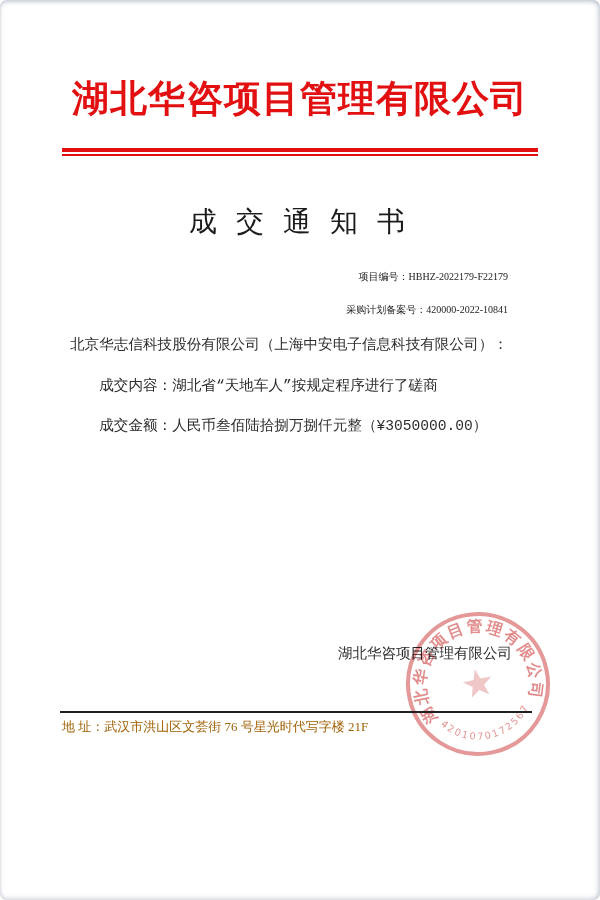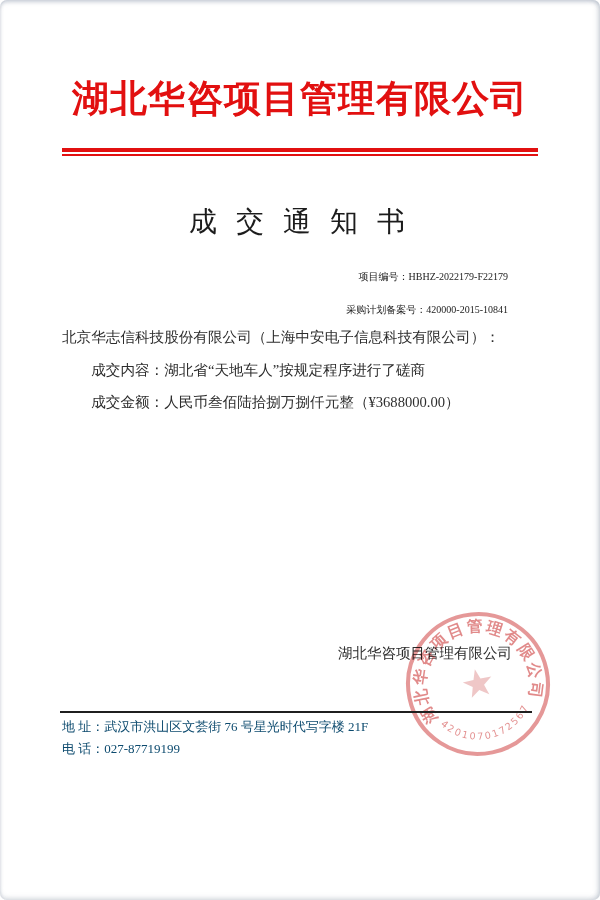--- a/index.html
+++ b/index.html
@@ -48,21 +48,21 @@
     font-size: 10px; color: #222;
     line-height: 33px;
     white-space: nowrap;
   }
   .body-text {
     position: absolute; top: 321px; left: 62px; width: 478px;
     font-size: 14.6px; color: #2d2d2d;
     line-height: 32.6px;
     text-align: justify;
   }
-  .body-text p { margin: 0; }
+  .body-text p { margin: 8px; font-family: Liberation Mono, monospace; }
   .body-text p.indent { text-indent: 2em; }
   .signature {
     position: absolute; top: 643px; right: 88px;
     text-align: center;
     font-size: 14.5px; color: #2d2d2d;
     line-height: 20px;
   }
   .signature .sig-date { margin-top: 16px; letter-spacing: 1px; }
   .seal {
     position: absolute; left: 402px; top: 608px;
@@ -70,45 +70,45 @@
     mix-blend-mode: multiply;
     opacity: 0.88;
     pointer-events: none;
   }
   .footer-rule {
     position: absolute; top: 711px; left: 60px; width: 472px;
     border-top: 2px solid #1f1f1f;
   }
   .footer {
     position: absolute; top: 716px; left: 62px;
-    font-size: 13px; color: #0c4a6e;
+    font-size: 13px; color: #a16207;
     line-height: 22px;
     white-space: nowrap;
   }
 </style>
 </head>
 <body>
 
 <div class="page">
 
   <div class="letterhead">湖北华咨项目管理有限公司</div>
 
   <div class="letterhead-rule"></div>
 
   <div class="doc-title">成 交 通 知 书</div>
 
   <div class="meta">
     <div>项目编号：HBHZ-2022179-F22179</div>
-    <div>采购计划备案号：420000-2015-10841</div>
+    <div>采购计划备案号：420000-2022-10841</div>
   </div>
 
   <div class="body-text">
     <p>北京华志信科技股份有限公司（上海中安电子信息科技有限公司）：</p>
     <p class="indent">成交内容：湖北省“天地车人”按规定程序进行了磋商</p>
-    <p class="indent">成交金额：人民币叁佰陆拾捌万捌仟元整（¥3688000.00）</p>
+    <p class="indent">成交金额：人民币叁佰陆拾捌万捌仟元整（¥3050000.00）</p>
   </div>
 
   <div class="signature">
     <div>湖北华咨项目管理有限公司</div>
   </div>
 
   <svg class="seal" viewBox="0 0 150 150" xmlns="http://www.w3.org/2000/svg">
     <defs>
       <path id="seal-ring-path" d="M 26.1,92.8 A 52,52 0 1 1 123.9,92.8" fill="none"></path>
       <path id="seal-number-path" d="M 25.2,98.2 A 55,55 0 0 0 124.8,98.2" fill="none"></path>
@@ -122,16 +122,15 @@
       <text font-size="9.5" fill="#d96b6b" fill-opacity="0.85" letter-spacing="2" font-family="DejaVu Sans, sans-serif">
         <textPath href="#seal-number-path" startOffset="50%" text-anchor="middle">4201070172567</textPath>
       </text>
     </g>
   </svg>
 
   <div class="footer-rule"></div>
 
   <div class="footer">
     <div>地 址：武汉市洪山区文荟街 76 号星光时代写字楼 21F</div>
-    <div>电 话：027-87719199</div>
   </div>
 
 </div>
 
 </body></html>

